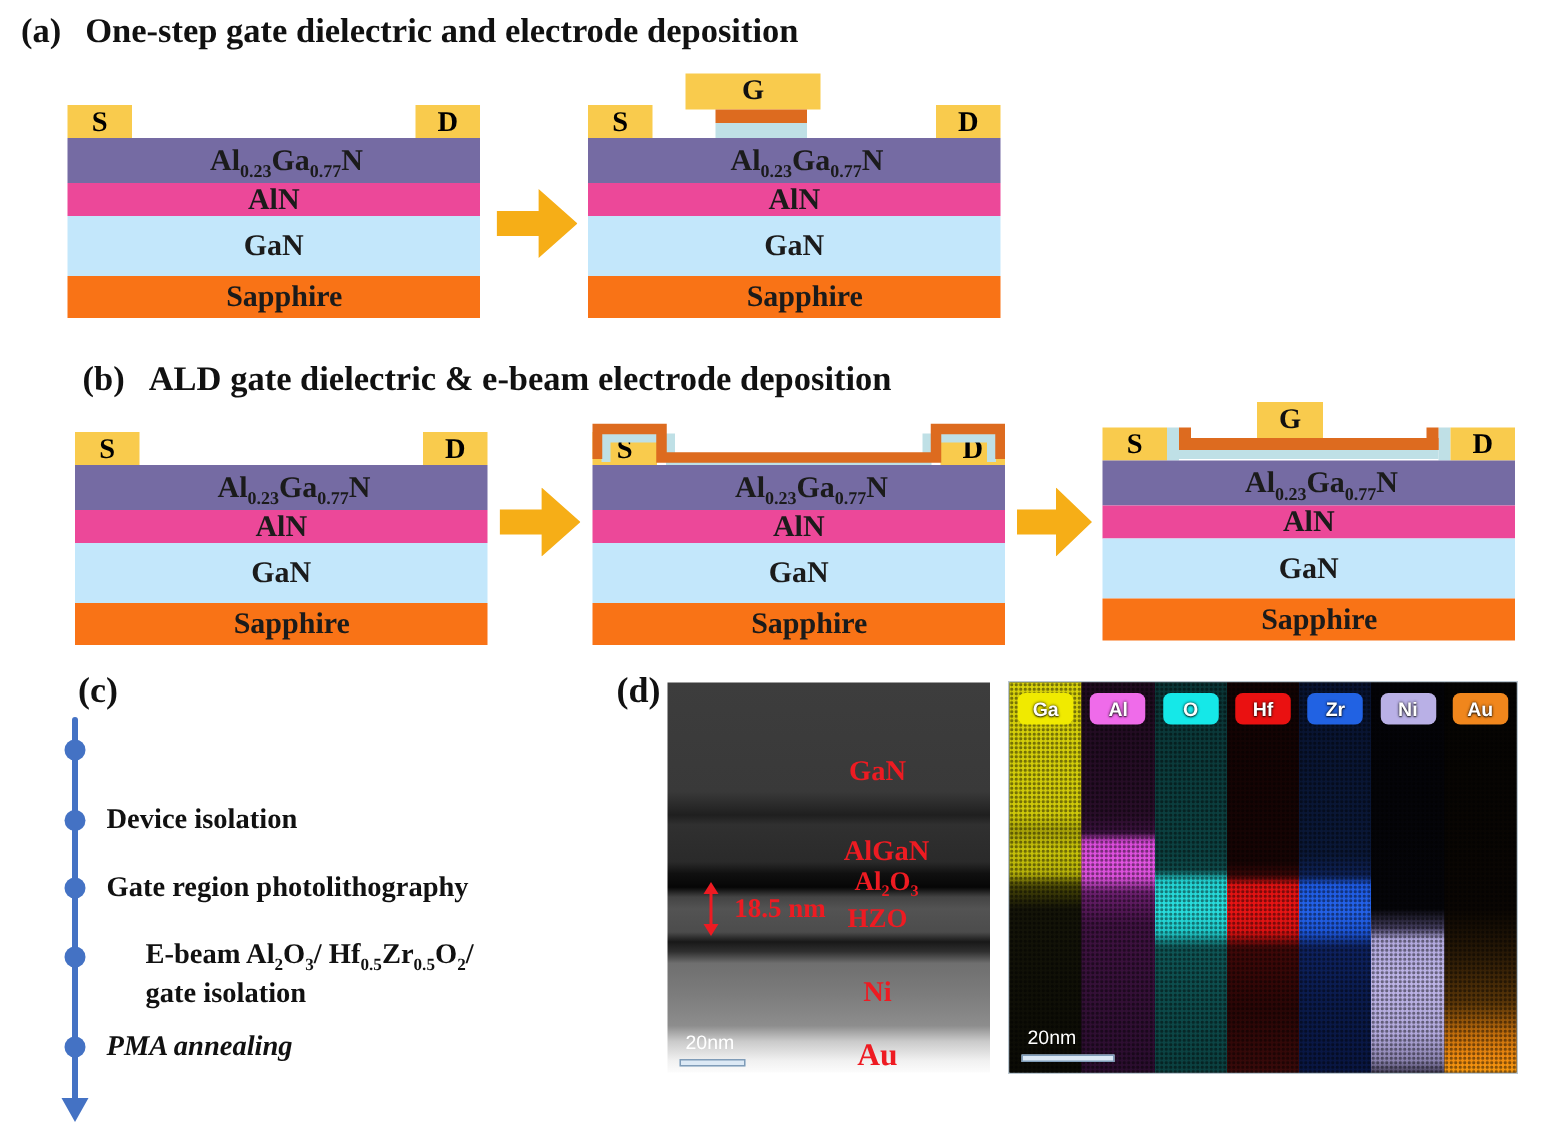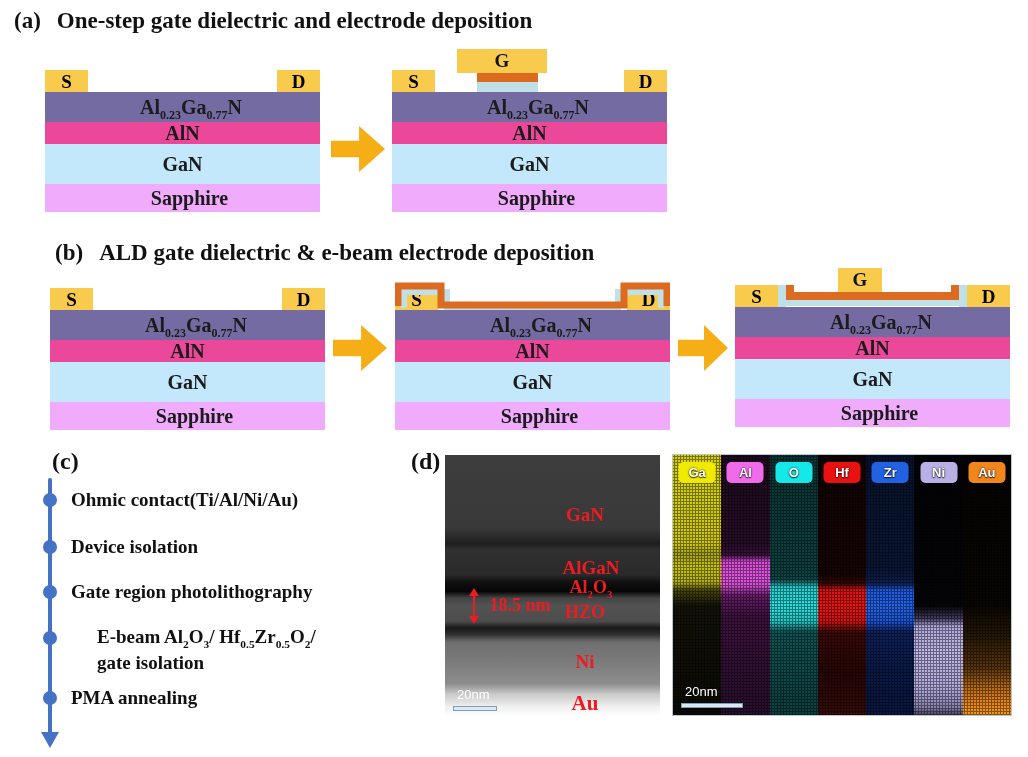--- a/index.html
+++ b/index.html
@@ -12,21 +12,21 @@
   
   .device{position:absolute;width:275px;}
   .pad{position:absolute;width:43px;height:22px;background:#f9cb4d;display:flex;align-items:center;
        justify-content:center;font-weight:bold;font-size:19px;color:#000;line-height:1;}
   .stack{position:absolute;left:0;width:275px;}
   .layer{display:flex;align-items:center;justify-content:center;font-weight:bold;font-size:20px;
          color:#1b1b1b;line-height:1;}
   .l-algan{height:30px;background:#756ba3;padding-left:17px;}
   .l-aln{height:22px;background:#ec4899;}
   .l-gan{height:40px;background:#c3e7fb;}
-  .l-sap{height:28px;background:#f0abfc;padding-left:14px;}
+  .l-sap{height:28px;background:#f97316;padding-left:14px;}
   .gate-pad{position:absolute;height:24px;background:#f9cb4d;display:flex;align-items:center;
             justify-content:center;font-weight:bold;font-size:19px;}
   .blk{position:absolute;}
   .orange{background:#dd6b1f;}
   .teal{background:#bfe0e6;}
 
   .flow-arrow{position:absolute;width:54px;height:46px;background:#f6ae17;
               clip-path:polygon(0 32%,52% 32%,52% 0,100% 50%,52% 100%,52% 68%,0 68%);}
 
   
@@ -230,25 +230,24 @@
 
   <div class="pc">
     <div class="pc-label" style="left:24px;top:3px;">(c)</div>
     <div class="tline"></div>
     <div class="tarrow"></div>
     <div class="tdot" style="top:48px;"></div>
     <div class="tdot" style="top:95px;"></div>
     <div class="tdot" style="top:140px;"></div>
     <div class="tdot" style="top:186px;"></div>
     <div class="tdot" style="top:246px;"></div>
-    <div class="step" style="top:42px;"><span>Ohmic contact(Ti/Al/Ni/Au)</span></div>
     <div class="step" style="top:89px;"><span>Device isolation</span></div>
     <div class="step" style="top:134px;"><span>Gate region photolithography</span></div>
     <div class="step" style="top:179px;margin-left:26px;"><span>E-beam Al</span><sub>2</sub><span>O</span><sub>3</sub><span>/ Hf</span><sub>0.5</sub><span>Zr</span><sub>0.5</sub><span>O</span><sub>2</sub><span>/</span><br><span>gate isolation</span></div>
-    <div class="step" style="top:240px;"><span>PMA annealing</span></div>
+    <div class="step" style="top:240px;font-style:italic;"><span>PMA annealing</span></div>
   </div>
 
   <div class="pd">
     <div class="pd-label" style="left:3px;top:3px;">(d)</div>
 
     <div class="tem">
       <div class="tlabel" style="left:140px;top:50px;">GaN</div>
       <div class="tlabel" style="left:146px;top:103px;">AlGaN</div>
       <div class="tlabel" style="left:146px;top:123px;font-size:18px;"><span>Al</span><sub>2</sub><span>O</span><sub>3</sub><span></span></div>
       <div class="tlabel" style="left:140px;top:148px;font-size:18px;">HZO</div>

